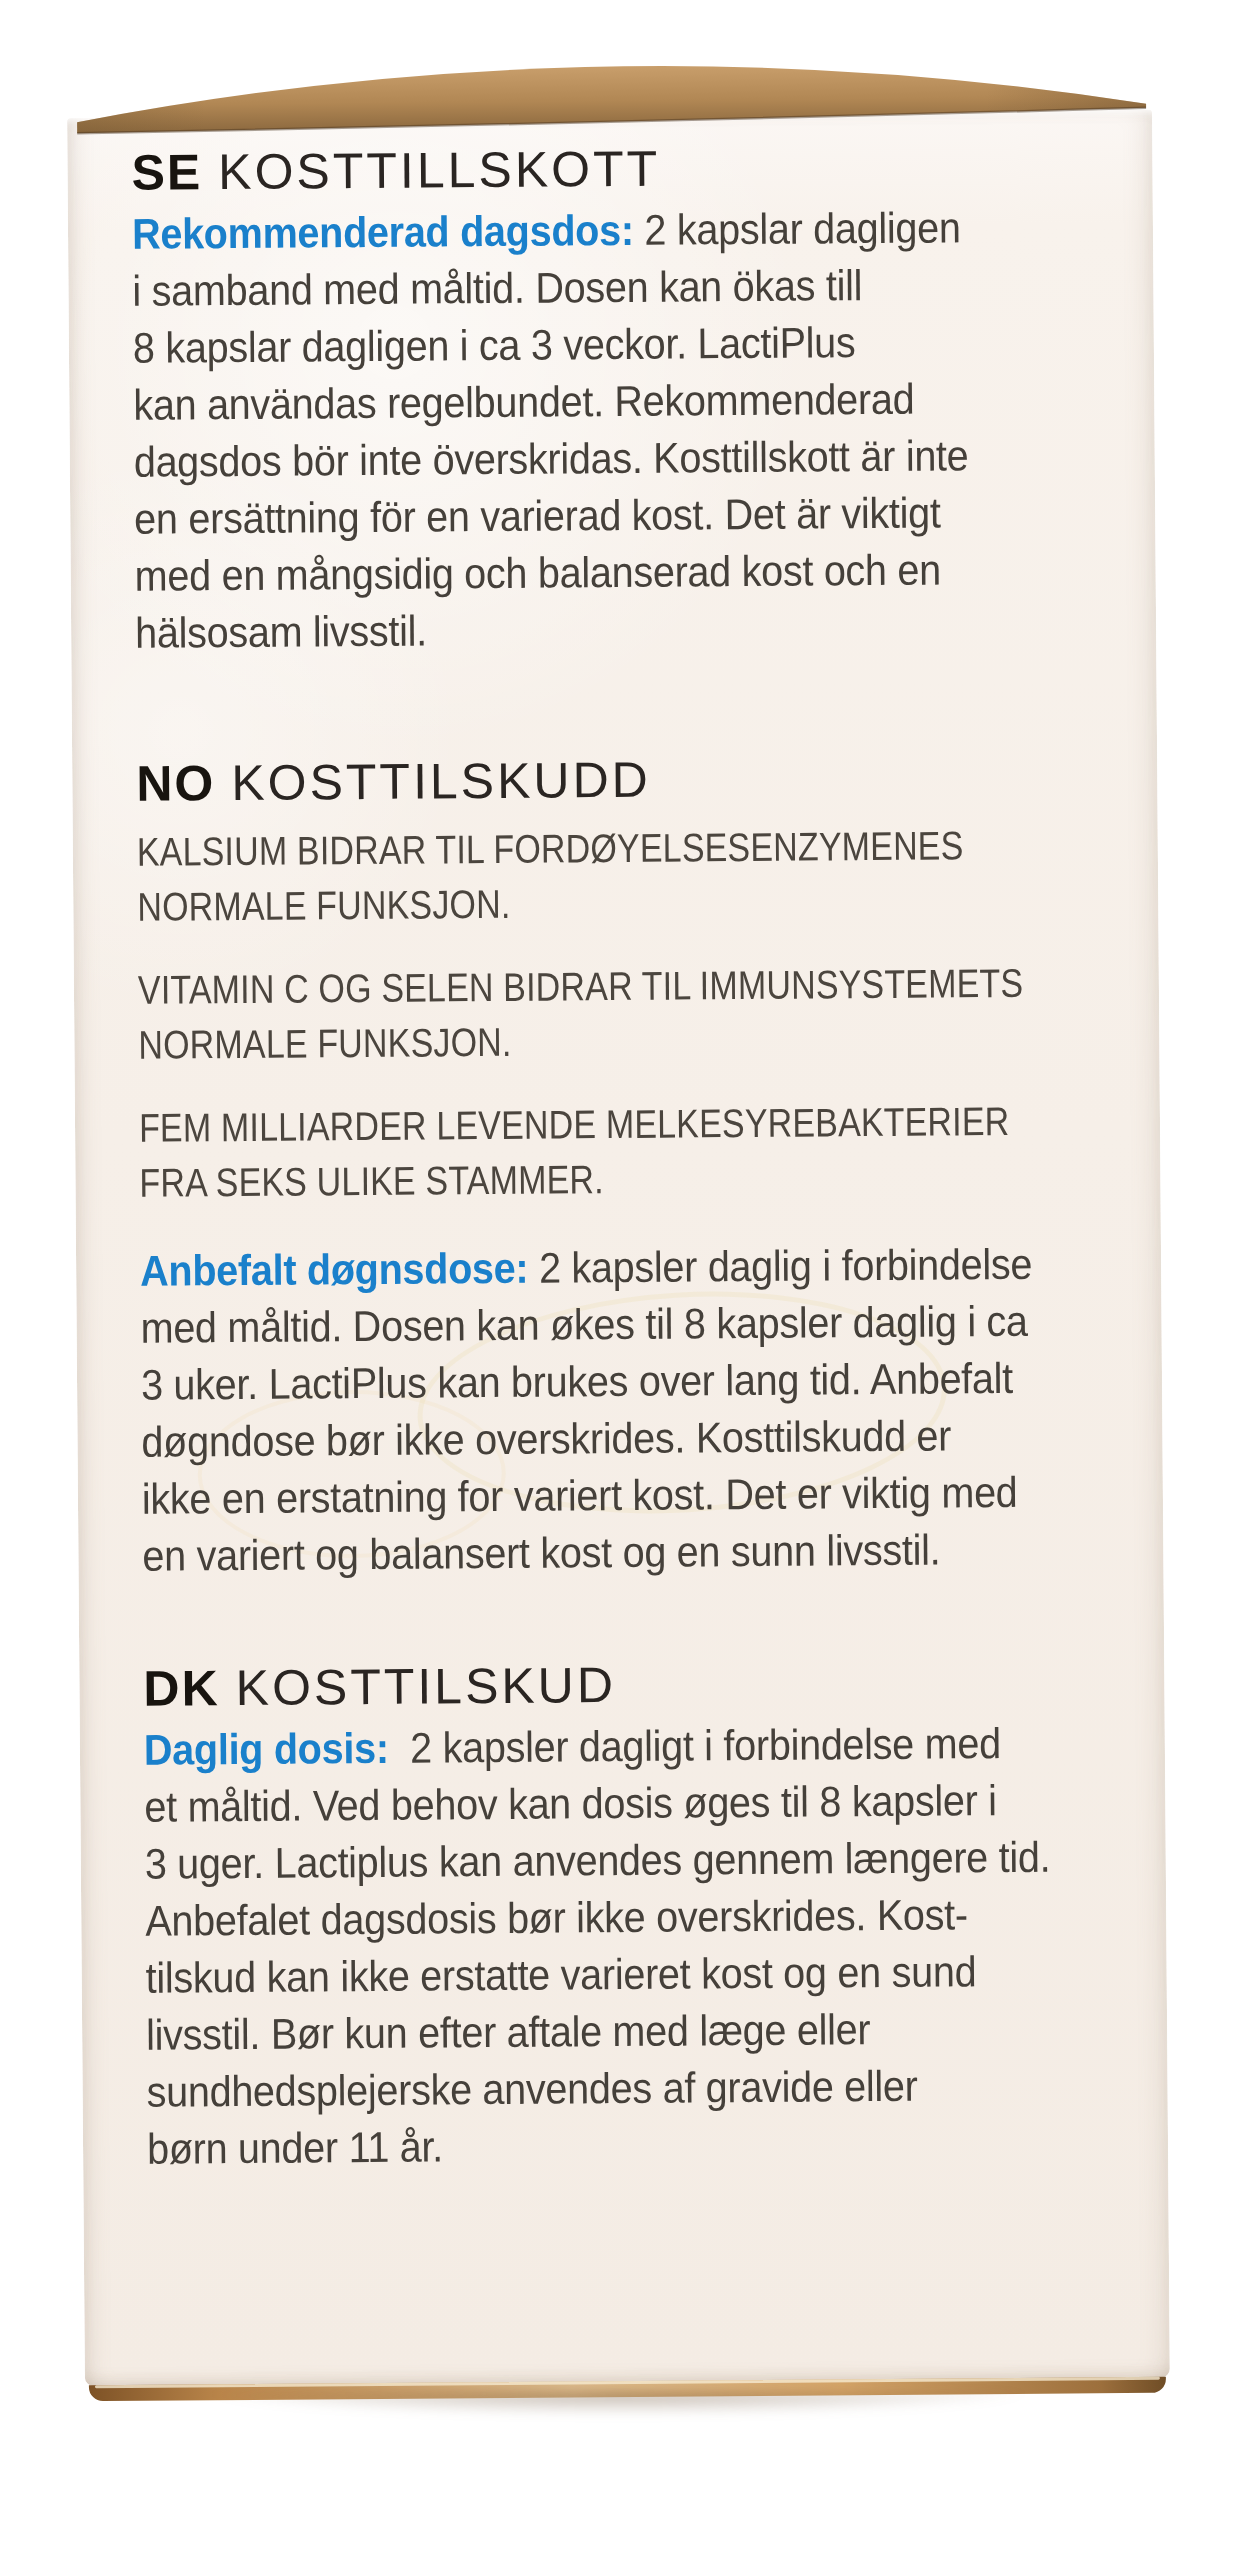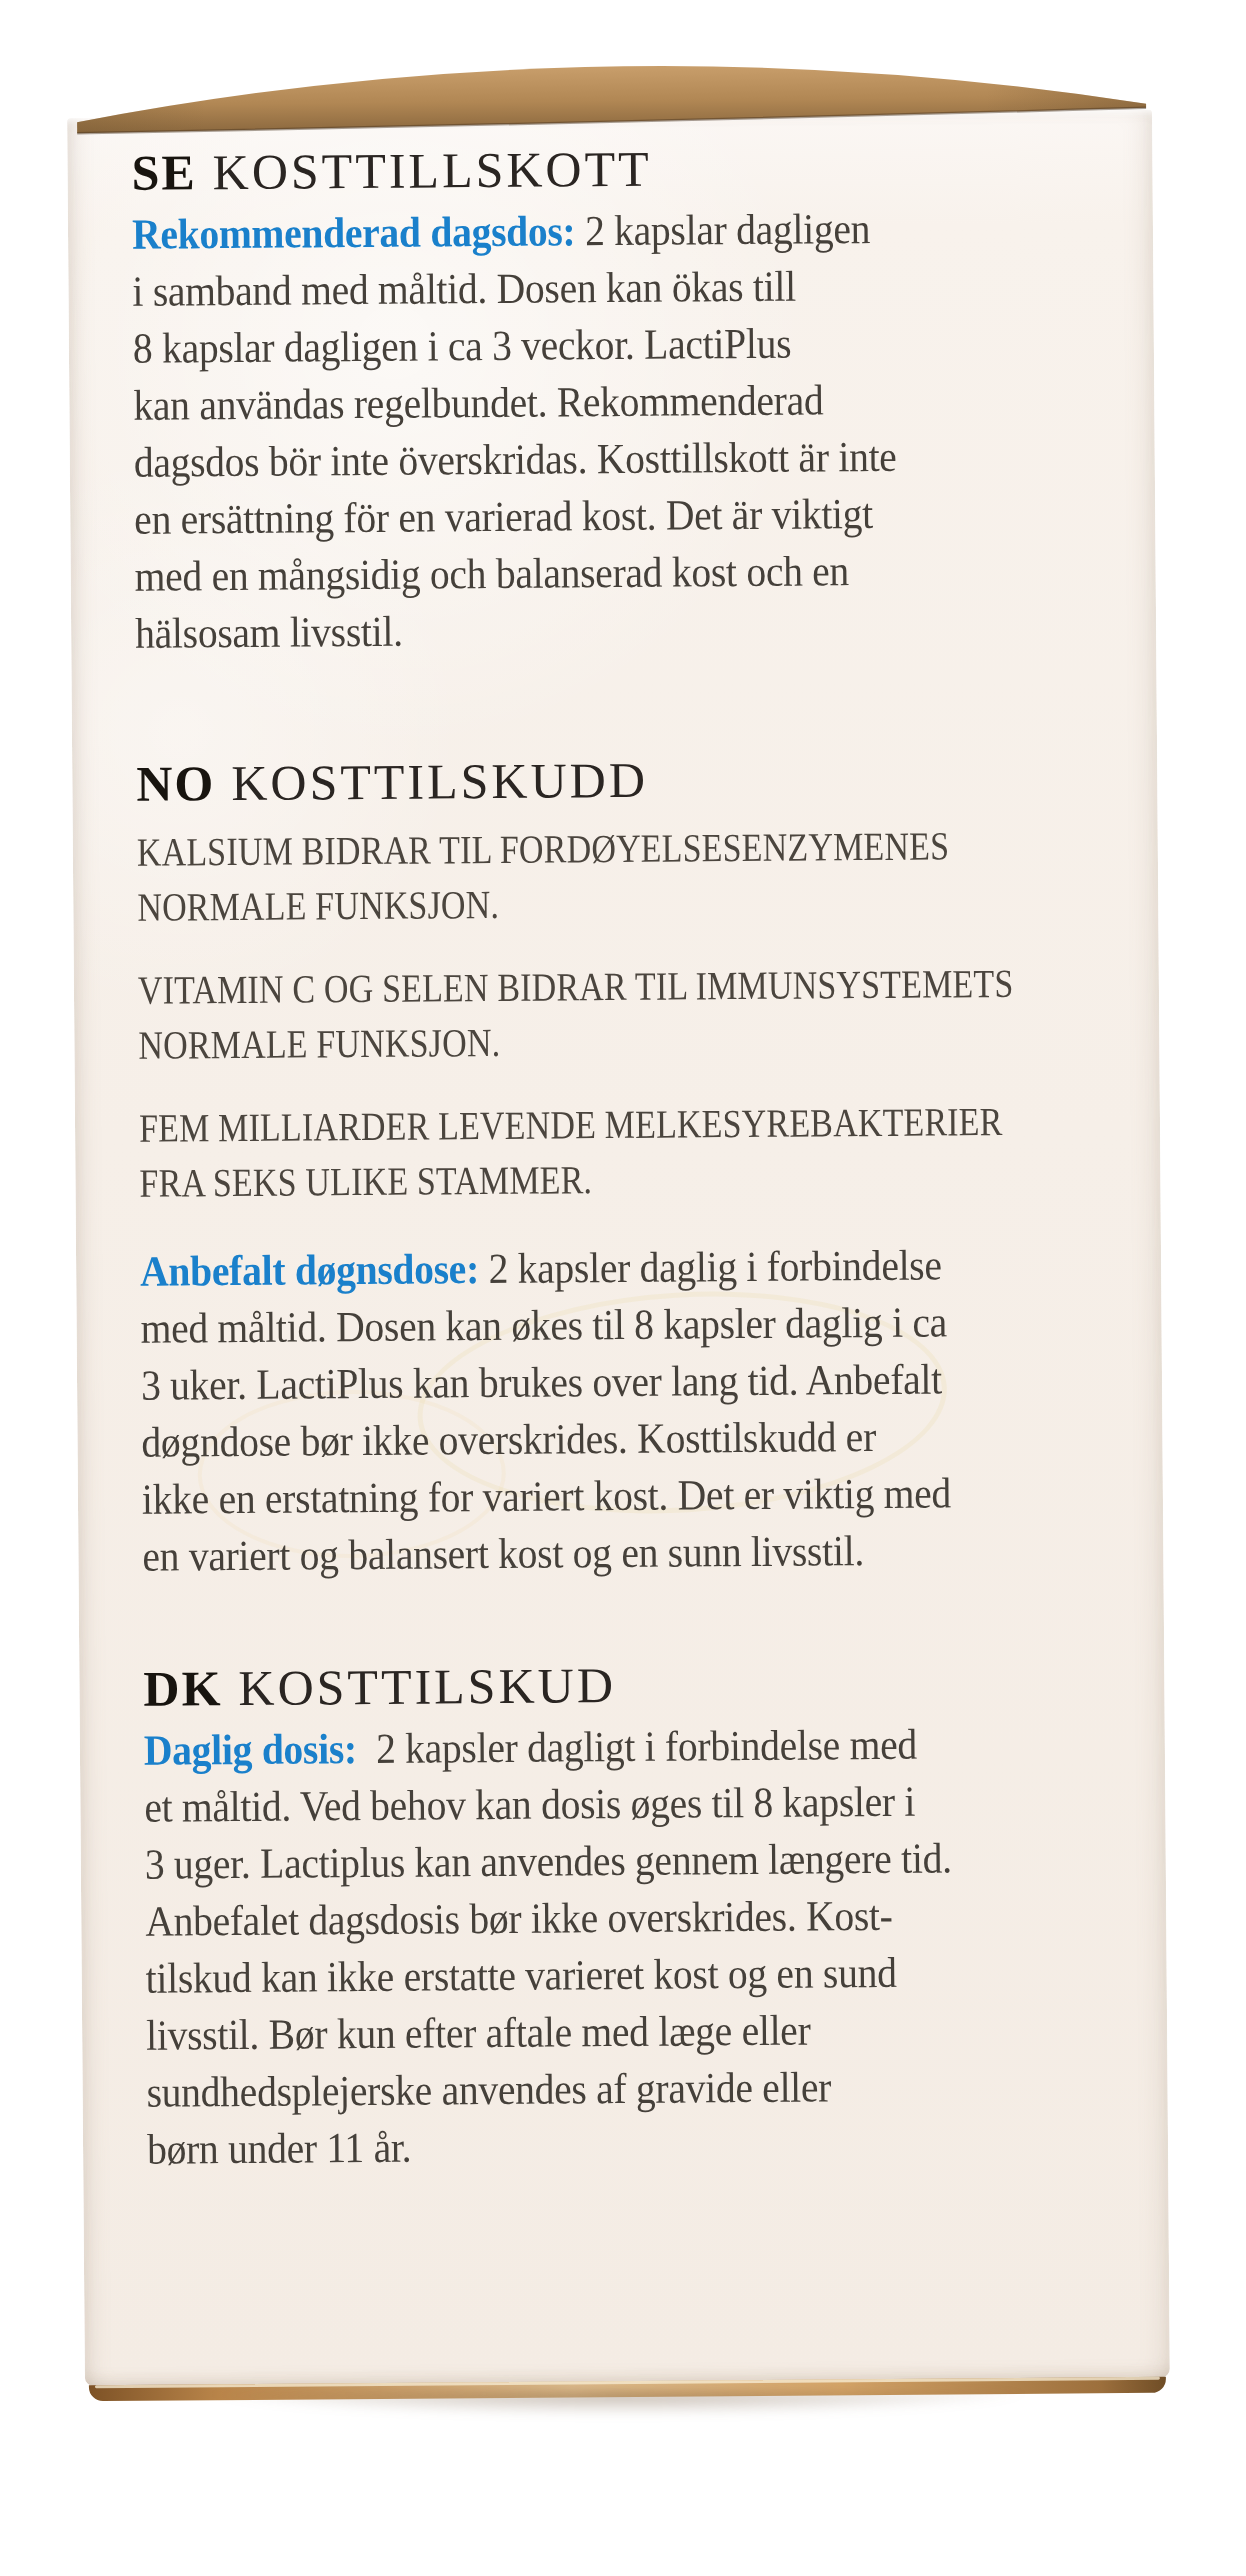--- a/index.html
+++ b/index.html
@@ -1,19 +1,19 @@
 <!DOCTYPE html>
 <html style="--background: #ffffff; --box-face: #f6efe8; --flap-tan: #b98f5d; --flap-tan-dark: #8c693f; --bottom-edge-tan: #c08a4a; --accent-blue: #1a80cb; --heading-text: #211c19; --body-text: #45403a;"><head>
 <meta charset="utf-8">
 <style>
   html,body{margin:0;padding:0;background:#fff;}
   .scene{
     position:relative;width:1188px;height:2576px;overflow:hidden;
     background:var(--background,#ffffff);
-    font-family:Liberation Serif, serif;
+    font-family:Liberation Sans, sans-serif;
   }
   .box{position:absolute;inset:0;transform:rotate(-0.45deg);transform-origin:620px 1249px;}
   .flap{position:absolute;left:72px;top:50px;z-index:3;}
   .face{
     position:absolute;left:76px;top:114px;width:1085px;height:2268px;z-index:2;
     border-radius:4px 4px 9px 9px;
     background:
       radial-gradient(55% 26% at 30% 10%, rgba(255,255,255,.55), rgba(255,255,255,0) 70%),
       radial-gradient(38% 18% at 10% 27%, rgba(255,255,255,.35), rgba(255,255,255,0) 70%),
       linear-gradient(180deg,#fbf7f4 0%,#f8f2ec 5%,var(--box-face,#f6efe8) 45%,#f4ece4 100%);

